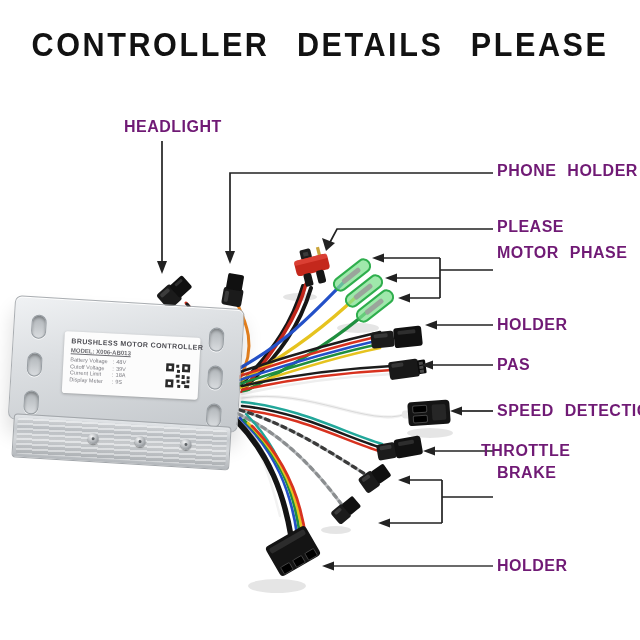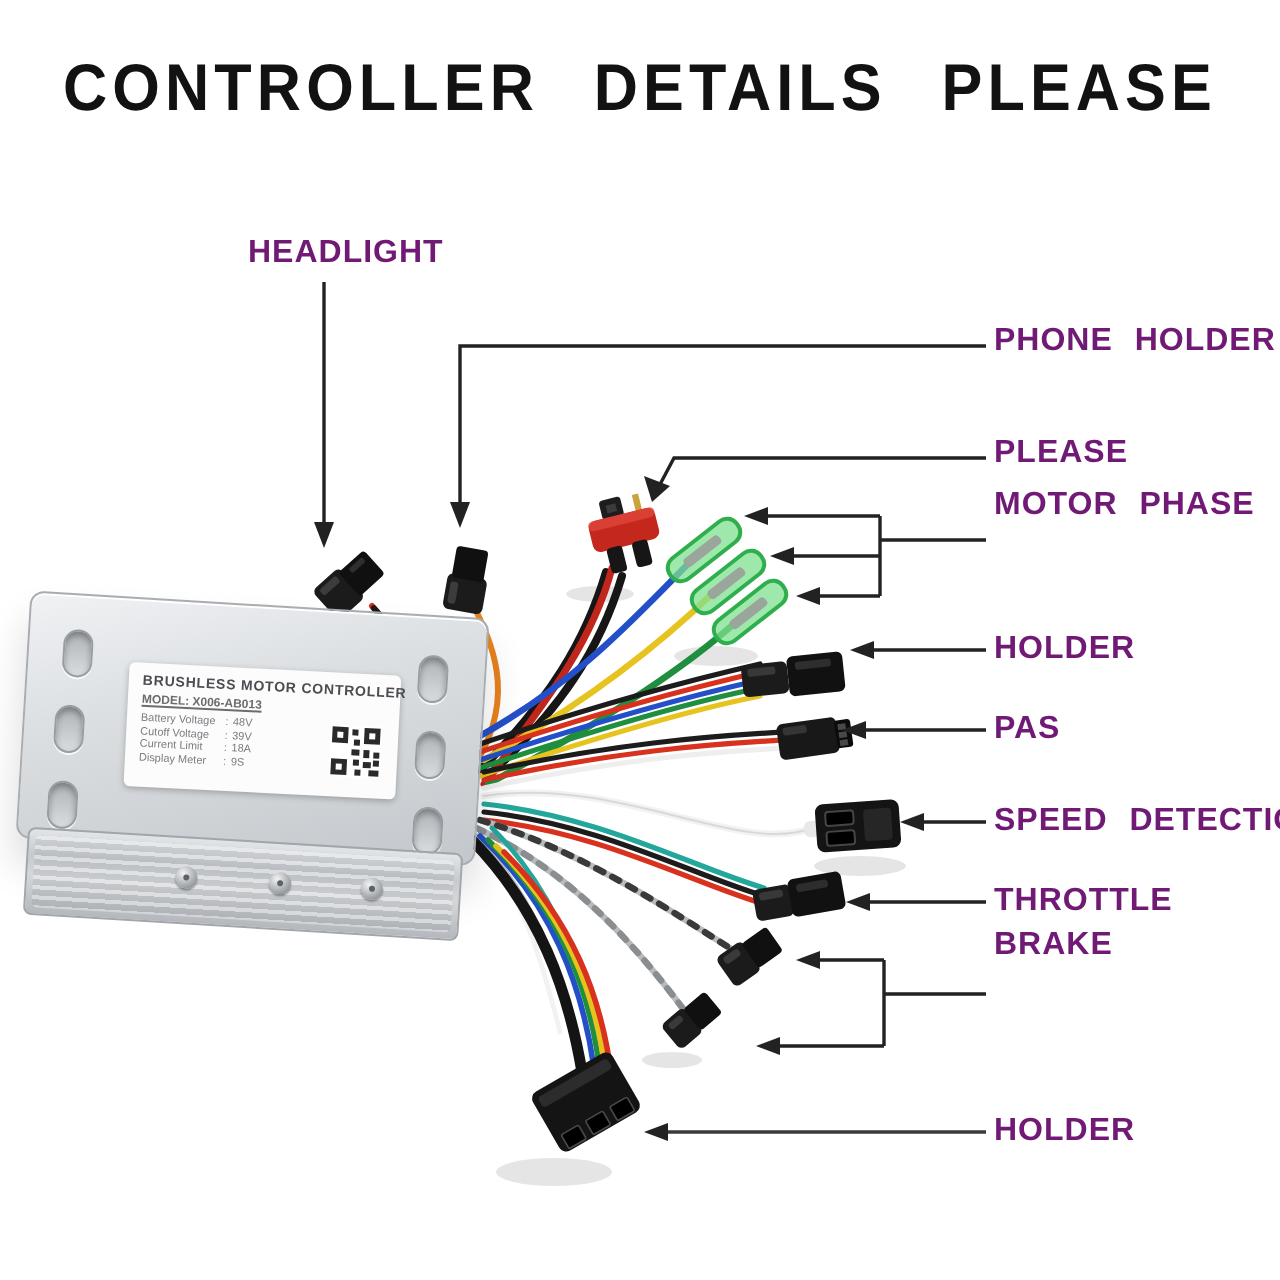--- a/index.html
+++ b/index.html
@@ -13,21 +13,21 @@
     transform:scale(1.02,1.1);}
   .callout-label{position:absolute;font-size:16px;font-weight:700;letter-spacing:.5px;
     word-spacing:6px;color:#701a75;white-space:nowrap;}
   .lbl-headlight{left:124px;top:118px;}
   .lbl-phone{left:497px;top:162px;}
   .lbl-power{left:497px;top:218px;}
   .lbl-motorphase{left:497px;top:244px;}
   .lbl-display{left:497px;top:316px;}
   .lbl-pas{left:497px;top:356px;}
   .lbl-speed{left:497px;top:402px;}
-  .lbl-throttle{left:497px;top:442px;text-align:center;}
+  .lbl-throttle{left:481px;top:442px;text-align:center;}
   .lbl-brake{left:497px;top:464px;}
   .lbl-motor{left:497px;top:557px;}
 
   
   .svg-layer{position:absolute;left:0;top:0;}
 
   
   .controller{position:absolute;left:10px;top:302px;width:228px;height:166px;
     transform:rotate(3.5deg);}
   .box-face{position:absolute;left:0;top:0;width:228px;height:122px;border-radius:7px;

